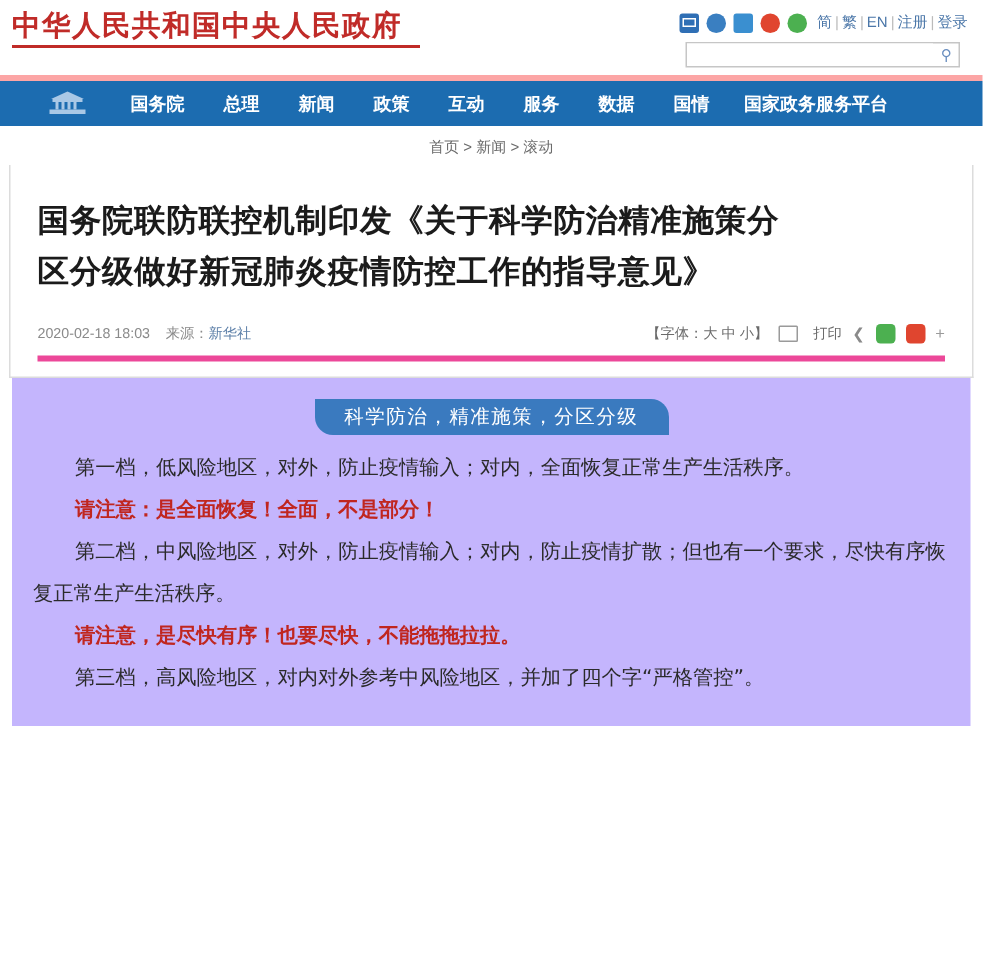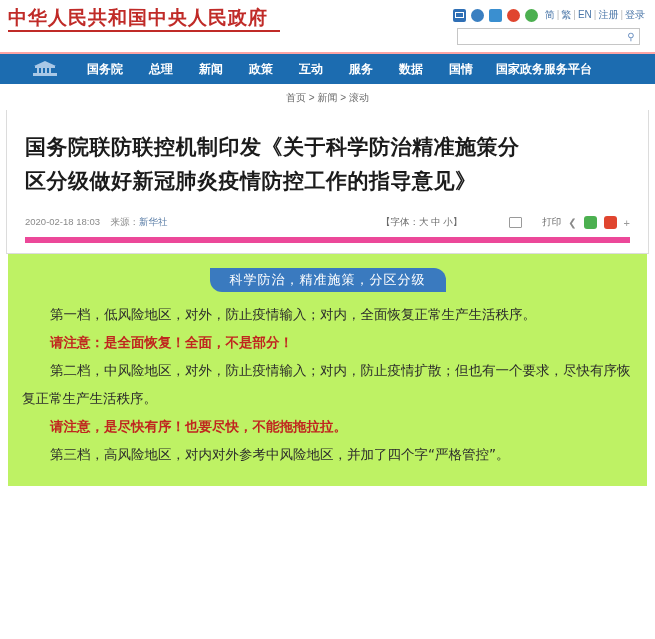--- a/index.html
+++ b/index.html
@@ -17,21 +17,21 @@
   .page {
     position: relative;
     width: 655px;
     height: 639px;
   }
 
   
   .gov-header {
     height: 54px;
     background: #ffffff;
-    border-bottom: 2px solid #fca5a5;
+    border-bottom: 4px solid #fca5a5;
     display: flex;
     align-items: flex-start;
     padding: 6px 10px 0 8px;
     box-sizing: border-box;
     position: relative;
   }
   .site-title-wrap {
     display: flex;
     flex-direction: column;
     justify-content: flex-start;
@@ -186,34 +186,34 @@
     text-align: left;
     font-weight: bold;
     letter-spacing: 0.5px;
   }
   .article-meta {
     margin-top: 18px;
     display: flex;
     align-items: center;
     font-size: 9.5px;
     color: #8a8a8a;
-    border-bottom: 6px solid #ec4899;
+    border-bottom: 4px solid #ec4899;
     padding-bottom: 8px;
   }
   .meta-left { white-space: nowrap; }
   .meta-left .src-link { color: #5c7fa8; }
   .meta-right {
     margin-left: auto;
     display: flex;
     align-items: center;
     gap: 7px;
     white-space: nowrap;
   }
   .font-size-ctl { color: #6b6b6b; }
-  .print-ctl { color: #6b6b6b; display: flex; align-items: center; gap: 20px; margin-left: 40px;}
+  .print-ctl { color: #6b6b6b; display: flex; align-items: center; gap: 10px;}
   .print-ico {
     width: 11px; height: 9px;
     border: 1px solid #9a9a9a;
     border-radius: 1px;
     display: inline-block;
   }
   .share-ico {
     width: 13px; height: 13px;
     border-radius: 3px;
     display: inline-block;
@@ -231,21 +231,21 @@
   .para {
     font-family: "DejaVu Sans", "Liberation Sans", sans-serif;
     font-size: 13.5px;
     line-height: 26px;
     color: #333;
     margin: 18px 2px 16px 2px;
   }
 
   
   .quote-block {
-    background: #bef264;
+    background: #c4b5fd;
     margin: 0 2px;
     padding: 14px 14px 18px 14px;
     box-sizing: border-box;
     position: relative;
   }
   .quote-banner {
     width: 236px;
     margin: 0 auto 8px auto;
     background: #3a7abf;
     color: #ffffff;

